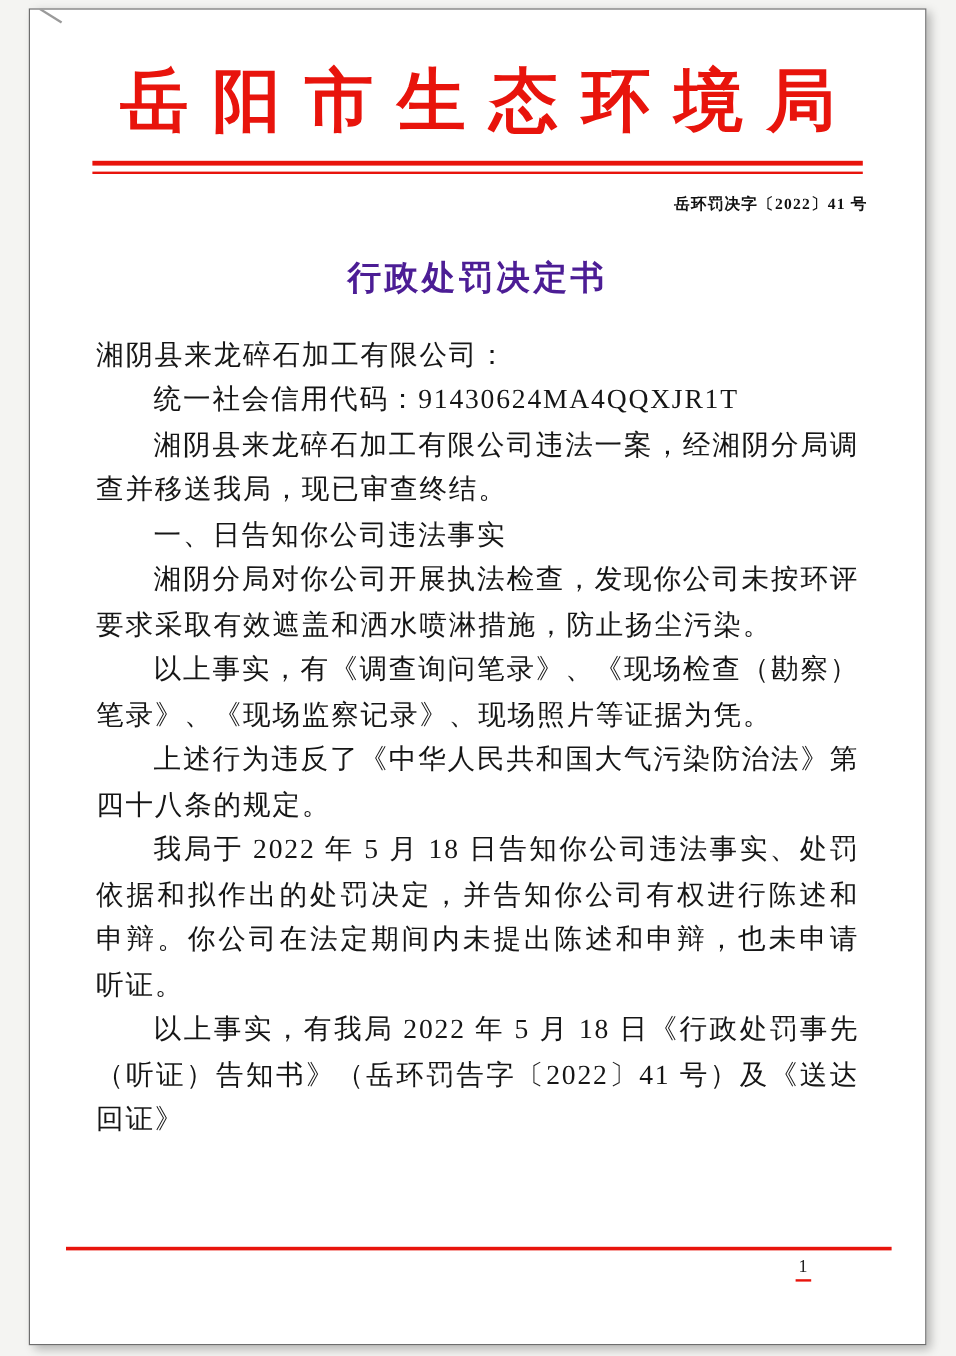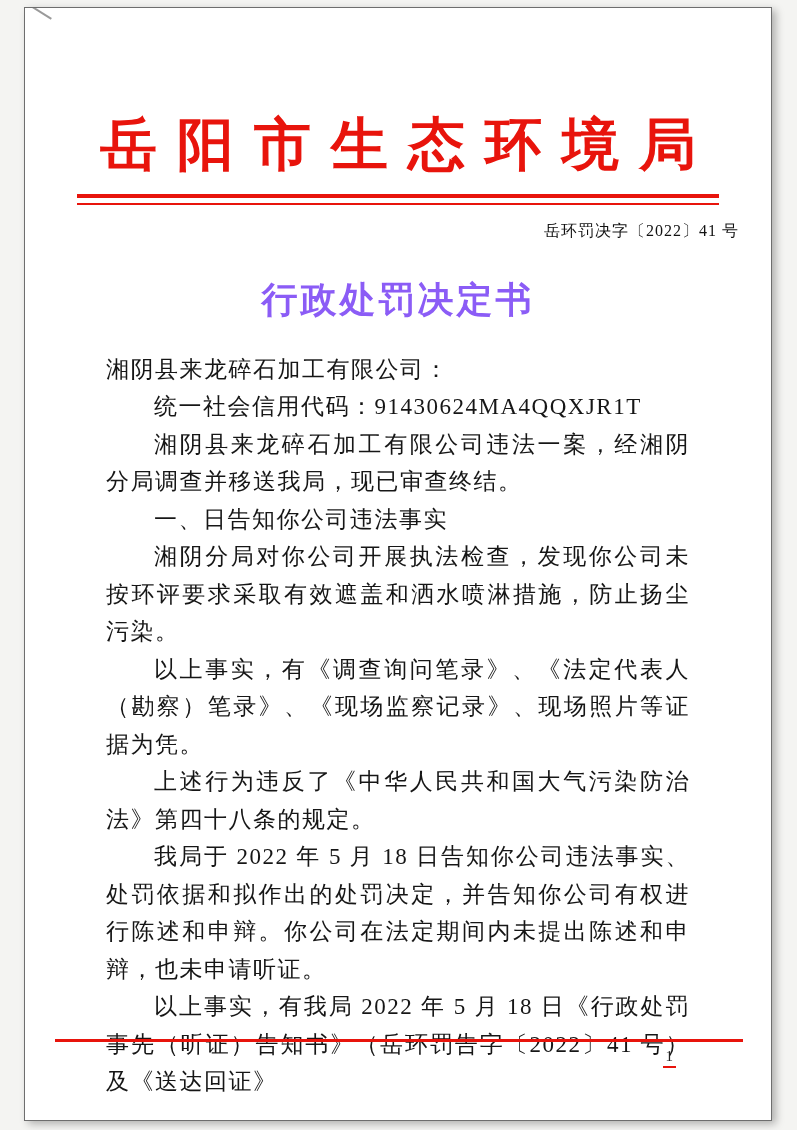--- a/index.html
+++ b/index.html
@@ -26,21 +26,21 @@
   .scan-artifact {
     position: absolute;
     left: 6px;
     top: 4px;
     width: 22px;
     height: 2px;
     background: #9a9a9a;
     transform: rotate(32deg);
   }
   .org-title {
-    margin: 104px 0 0 0;
+    margin: 44px 0 0 0;
     text-align: center;
     font-size: 57px;
     font-weight: bold;
     line-height: 1.15;
     color: #e8140c;
     letter-spacing: 20px;
     text-indent: 20px;
     white-space: nowrap;
   }
   .rule-thick {
@@ -48,37 +48,38 @@
     background: #e8140c;
     margin: 16px 52px 0 52px;
   }
   .rule-thin {
     height: 2px;
     background: #e8140c;
     margin: 5px 52px 0 52px;
   }
   .doc-number {
     margin-top: 16px;
-    padding-right: 32px;
+    padding-right: 48px;
     text-align: right;
-    font-size: 16px;
+    font-size: 13px;
     color: #111;
     letter-spacing: 1px;
+    font-weight: bold;
   }
   .doc-title {
     margin: 34px 0 0 0;
     text-align: center;
-    font-size: 36px;
+    font-size: 28px;
     font-weight: bold;
-    color: #8b5cf6;
+    color: #4c1d95;
     letter-spacing: 3px;
   }
   .body-text {
     margin-top: 26px;
-    padding: 0 81px;
+    padding: 0 55px;
     font-size: 23px;
     color: #161616;
     letter-spacing: 1.5px;
     text-align: justify;
   }
   .para {
     margin: 0;
     line-height: 37.5px;
   }
   .para.indent {
@@ -117,21 +118,21 @@
   <div class="doc-number">岳环罚决字〔2022〕41 号</div>
 
   <h2 class="doc-title">行政处罚决定书</h2>
 
   <div class="body-text">
       <p class="para">湘阴县来龙碎石加工有限公司：</p>
       <p class="para indent">统一社会信用代码：91430624MA4QQXJR1T</p>
       <p class="para indent">湘阴县来龙碎石加工有限公司违法一案，经湘阴分局调查并移送我局，现已审查终结。</p>
       <p class="para indent">一、日告知你公司违法事实</p>
       <p class="para indent">湘阴分局对你公司开展执法检查，发现你公司未按环评要求采取有效遮盖和洒水喷淋措施，防止扬尘污染。</p>
-      <p class="para indent">以上事实，有《调查询问笔录》、《法定代表人（勘察）笔录》、《现场监察记录》、现场照片等证据为凭。</p>
+      <p class="para indent">以上事实，有《调查询问笔录》、《现场检查（勘察）笔录》、《现场监察记录》、现场照片等证据为凭。</p>
       <p class="para indent">上述行为违反了《中华人民共和国大气污染防治法》第四十八条的规定。</p>
       <p class="para indent">我局于 2022 年 5 月 18 日告知你公司违法事实、处罚依据和拟作出的处罚决定，并告知你公司有权进行陈述和申辩。你公司在法定期间内未提出陈述和申辩，也未申请听证。</p>
       <p class="para indent">以上事实，有我局 2022 年 5 月 18 日《行政处罚事先（听证）告知书》（岳环罚告字〔2022〕41 号）及《送达回证》</p>
     </div>
 
   <div class="footer-rule"></div>
   <div class="page-number">1</div>
 
 </div>
 

